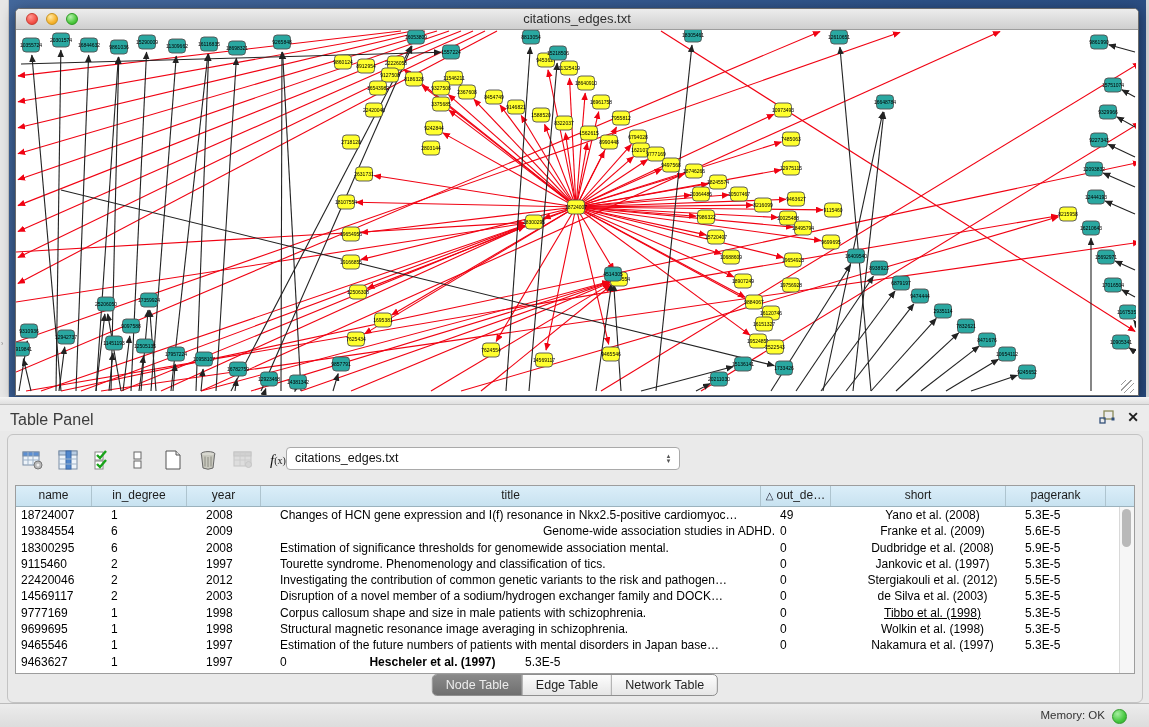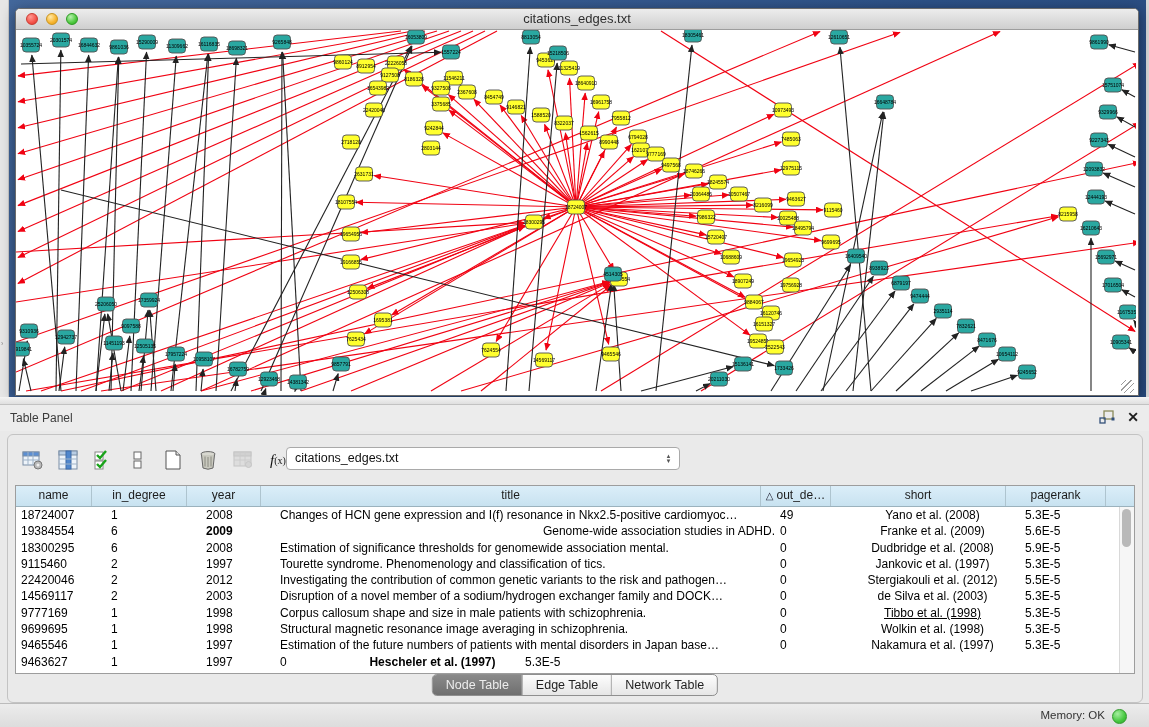--- a/index.html
+++ b/index.html
@@ -18,21 +18,21 @@
   .light.yellow{background:radial-gradient(circle at 35% 30%,#ffe9a8,#f7b42e 60%,#dd9c1c);border:1px solid #c9941f;}
   .light.green{background:radial-gradient(circle at 35% 30%,#b7f0af,#4fc93f 60%,#2ea823);border:1px solid #2d9a24;}
   .net-title{text-align:center;font-size:13px;line-height:20px;color:#2e2e2e;}
   .net-canvas{position:relative;width:1120px;height:365px;background:#fff;}
   .grip{position:absolute;right:2px;bottom:2px;width:13px;height:13px;background:repeating-linear-gradient(135deg,transparent 0 3px,#9a9a9a 3px 4px);}
   
   .splitter{position:absolute;left:0;top:397px;width:1149px;height:7px;background:linear-gradient(#f4f4f4,#dfdfdf);border-bottom:1px solid #c2c2c2;text-align:center;}
   .splitter .handle{font-size:8px;color:#8f8f8f;line-height:6px;}
   
   .panel-header{position:absolute;left:0;top:405px;width:1149px;height:26px;background:#ececec;}
-  .panel-title{position:absolute;left:10px;top:6px;font-size:12px;color:#3c3c3c;}
+  .panel-title{position:absolute;left:10px;top:6px;font-size:16px;color:#3c3c3c;}
   .panel-actions{position:absolute;right:10px;top:4px;display:flex;gap:12px;align-items:center;}
   .float-btn svg{display:block;}
   .close-btn{font-size:14px;font-weight:bold;color:#1d1d1d;line-height:16px;cursor:default;}
   .panel-body{position:absolute;left:7px;top:434px;width:1134px;height:267px;background:#eaeaea;border:1px solid #c3c3c3;border-radius:6px;}
   
   .toolbar{position:absolute;left:12px;top:10px;height:30px;display:flex;align-items:center;gap:9px;}
   .tbtn{width:26px;height:26px;display:flex;align-items:center;justify-content:center;}
   .fx{font-size:13px;color:#111;font-family:"Liberation Serif",serif;}
   .fx i{font-size:15px;}
   .fx .px{font-size:10px;}
@@ -825,21 +825,21 @@
           <div class="td" style="width: 95px;">1</div>
           <div class="td" style="width: 74px;">2008</div>
           <div class="td" style="width: 500px;">Changes of HCN gene expression and I(f) resonance in Nkx2.5-positive cardiomyoc…</div>
           <div class="td" style="width: 70px;">49</div>
           <div class="td center" style="width: 175px;">Yano et al. (2008)</div>
           <div class="td" style="width: 100px;">5.3E-5</div>
         </div>
         <div class="tr">
           <div class="td" style="width: 90px;">19384554</div>
           <div class="td" style="width: 95px;">6</div>
-          <div class="td" style="width: 74px; font-weight: bold;">2009</div>
+          <div class="td" style="width: 74px;">2009</div>
           <div class="td" style="width: 500px; text-align: right;">Genome-wide association studies in ADHD.</div>
           <div class="td" style="width: 70px;">0</div>
           <div class="td center" style="width: 175px;">Franke et al. (2009)</div>
           <div class="td" style="width: 100px;">5.6E-5</div>
         </div>
         <div class="tr">
           <div class="td" style="width: 90px;">18300295</div>
           <div class="td" style="width: 95px;">6</div>
           <div class="td" style="width: 74px;">2008</div>
           <div class="td" style="width: 500px;">Estimation of significance thresholds for genomewide association mental.</div>

